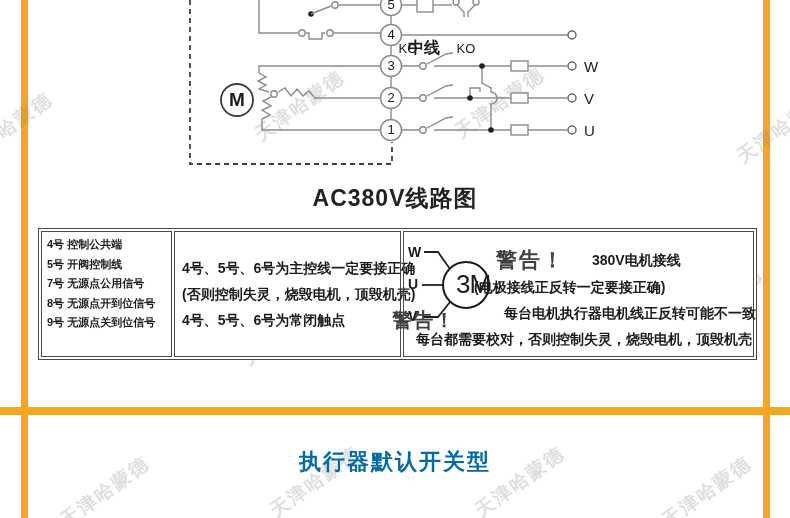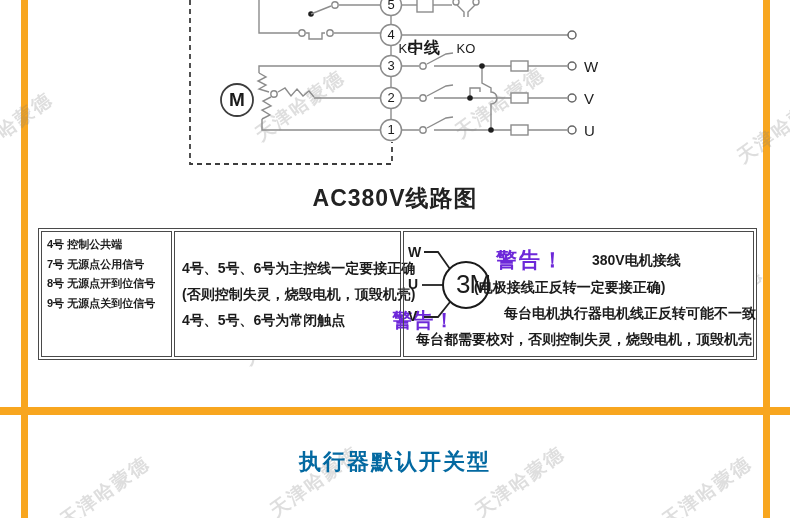--- a/index.html
+++ b/index.html
@@ -30,21 +30,21 @@
            font-size:23px; font-weight:700; letter-spacing:1px; color:#222; }
 
   .tbl { position:absolute; left:38px; top:228px; width:719px; height:132px;
          border:1.5px solid var(--border); display:flex; padding:2px; gap:2px; background:#fff; }
   .cell { border:1.5px solid var(--border); height:100%; position:relative; }
   .c1 { width:131px; padding:3px 0 0 5px; }
   .c1 .trow { font-size:11px; line-height:19.5px; font-weight:600; white-space:nowrap; }
   .c2 { width:227px; display:flex; flex-direction:column; justify-content:center; padding-left:7px; }
   .c2 .nline { font-size:14px; line-height:26px; font-weight:600; white-space:nowrap; }
   .c2 .wrow { display:flex; align-items:center;gap:33px; }
-  .warn { font-weight:700; letter-spacing:1px; color:#6d28d9; }
+  .warn { font-weight:700; letter-spacing:1px; color:#404040; }
   .c2 .warn { font-size:20px; margin-left:14px; }
   .c3 { flex:1; }
   .c3 .abs { position:absolute; white-space:nowrap; font-weight:600; font-size:14px; }
   .c3 .wlabel { font-size:14px; font-weight:700; }
   .c3 .warn3 { font-size:21px; letter-spacing:2px; }
   .c3 .m3 { font-size:26px; font-weight:500; width:46px; text-align:center; letter-spacing:-1px;padding-left:12px; }
 
   .footer { position:absolute; left:0; right:0; top:447px; text-align:center;
             font-size:22px; font-weight:600; letter-spacing:2px; color:#0369a1; }
 </style>
@@ -149,20 +149,21 @@
   <span class="clabel lbl-phase" style="left:584px;top:58px">W</span>
   <span class="clabel lbl-phase" style="left:584px;top:90px">V</span>
   <span class="clabel lbl-phase" style="left:584px;top:122px">U</span>
   <span class="clabel lbl-motor" style="left:229px;top:89px">M</span>
 
   <div class="title">AC380V线路图</div>
 
   <div class="tbl">
     <div class="cell c1">
       <div class="trow">4号 控制公共端</div>
+      <div class="trow">5号 开阀控制线</div>
       <div class="trow">7号 无源点公用信号</div>
       <div class="trow">8号 无源点开到位信号</div>
       <div class="trow">9号 无源点关到位信号</div>
     </div>
     <div class="cell c2">
       <div class="nline">4号、5号、6号为主控线一定要接正确</div>
       <div class="nline">(否则控制失灵，烧毁电机，顶毁机壳)</div>
       <div class="nline wrow">
         <span>4号、5号、6号为常闭触点</span>
         <span class="warn">警告！</span>

